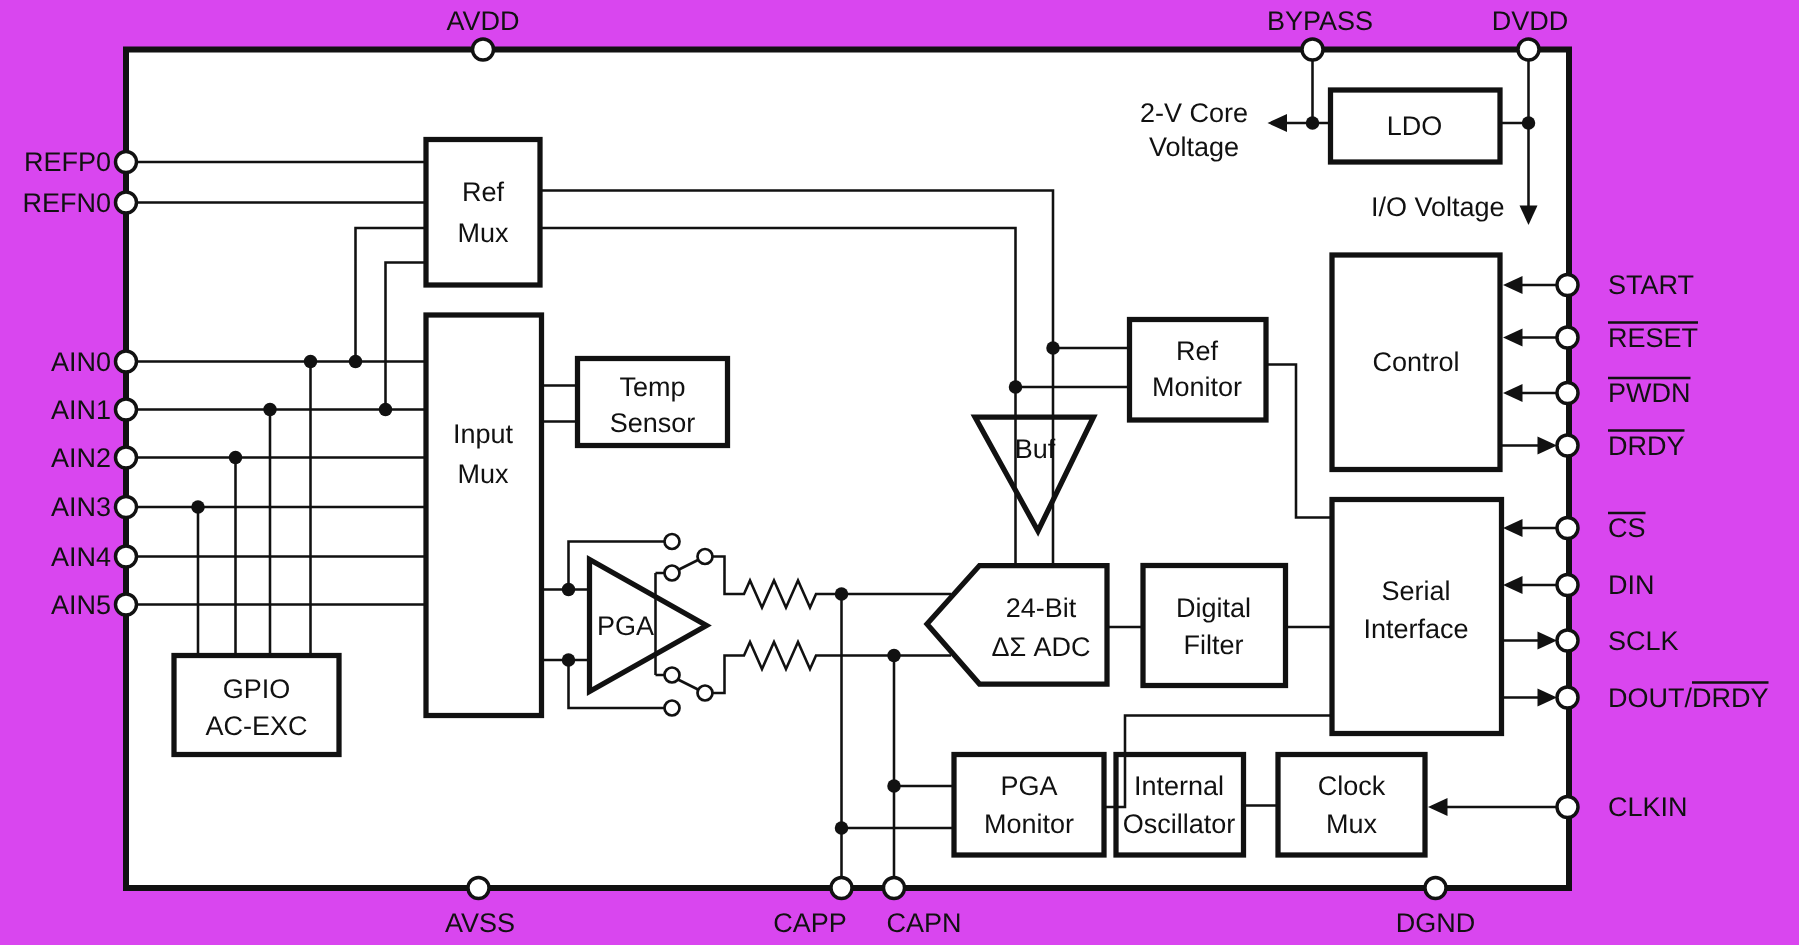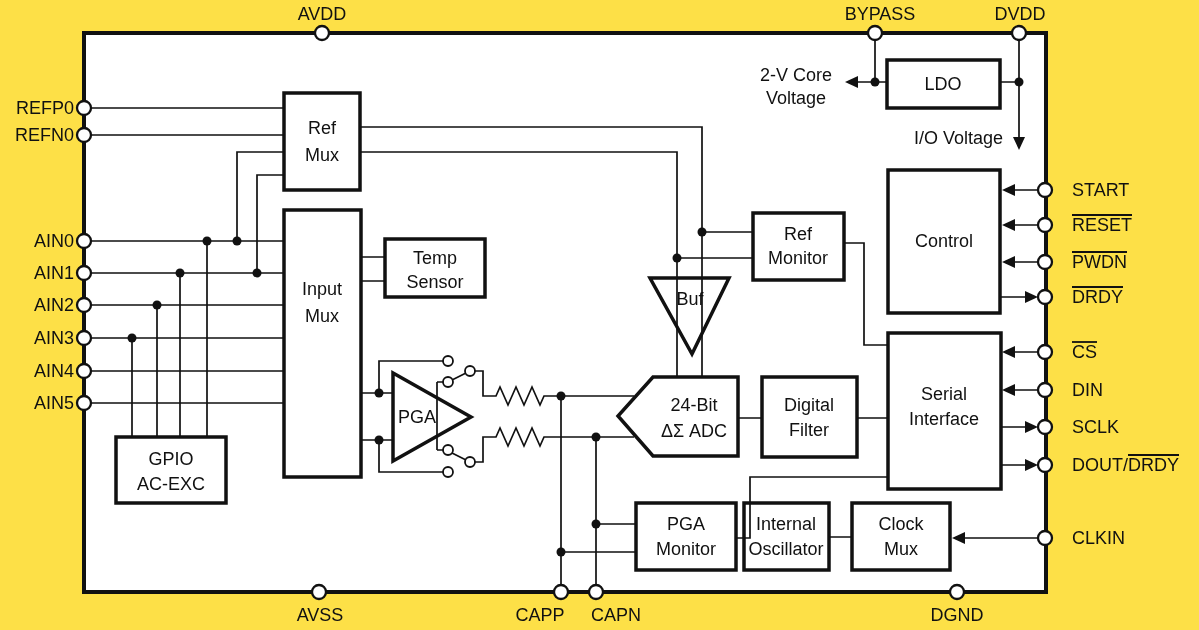--- a/index.html
+++ b/index.html
@@ -1,16 +1,16 @@
 <!DOCTYPE html>
 <html><head>
 <meta charset="utf-8">
 <style>
   html,body{margin:0;padding:0;background:#ffffff;}
-  .stage{width:1199px;height:630px;position:relative;background:#fde047;overflow:hidden;}
+  .stage{width:1199px;height:630px;position:relative;background:#d946ef;overflow:hidden;}
   svg{display:block;}
   text{font-family:"Liberation Sans","DejaVu Sans",sans-serif;fill:#111111;}
   .pinlbl{font-size:18px;}
   .blklbl{font-size:18px;}
   .annlbl{font-size:18px;}
   .wire{stroke:#111111;stroke-width:1.7;fill:none;}
   .thick{stroke:#111111;fill:#ffffff;}
   .dot{fill:#111111;stroke:none;}
   .pin{fill:#ffffff;stroke:#111111;stroke-width:2.3;}
   .sw{fill:#ffffff;stroke:#111111;stroke-width:1.8;}

